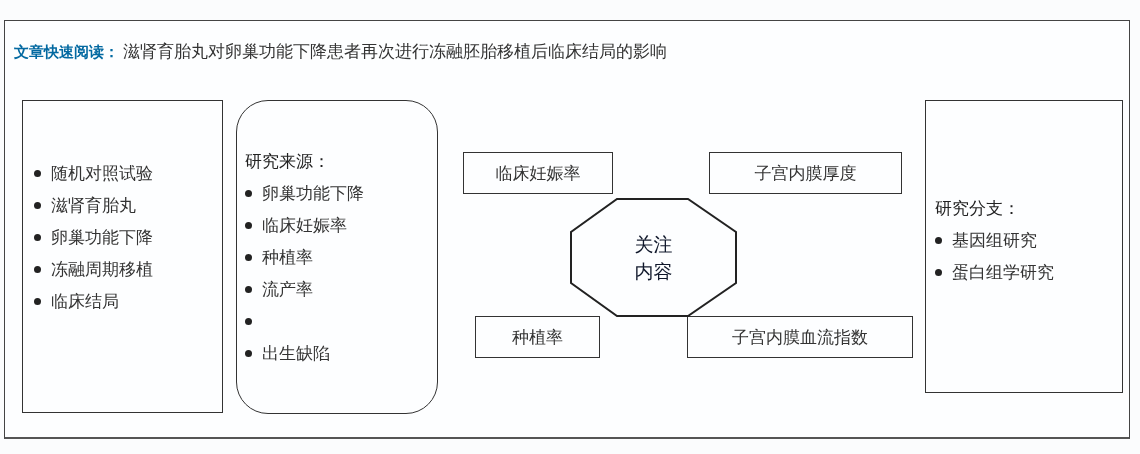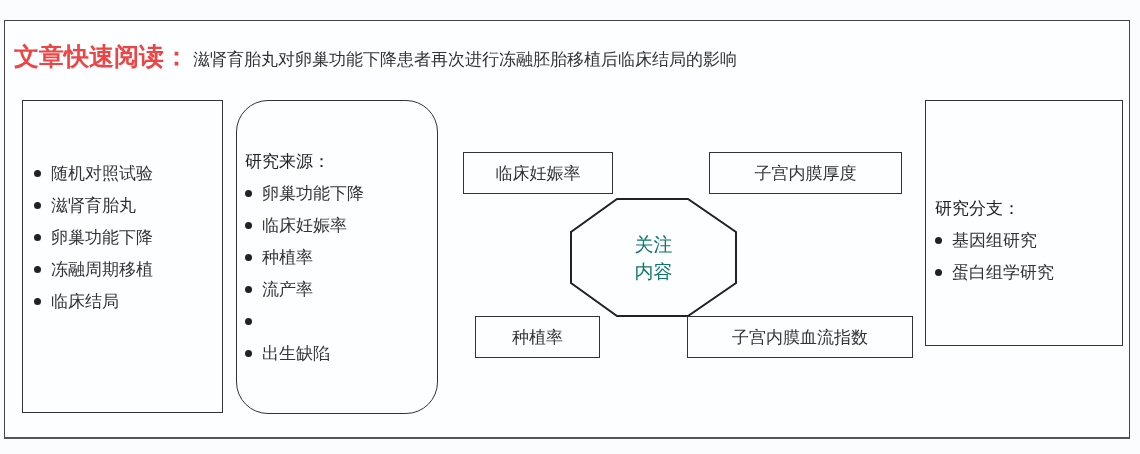--- a/index.html
+++ b/index.html
@@ -5,42 +5,42 @@
   html, body { margin: 0; padding: 0; }
   body {
     width: 1140px; height: 454px; background: #fbfcfd; position: relative; overflow: hidden;
     font-family: "DejaVu Serif", "Liberation Serif", serif; color: #222;
   }
   .frame {
     position: absolute; left: 4px; top: 20px; width: 1126px; height: 419px;
     border: 1.5px solid #444; border-bottom: 2.5px solid #555; box-sizing: border-box; background: #fdfeff;
   }
   .title-row { position: absolute; left: 14px; top: 40px; white-space: nowrap; }
-  .title-label { font-family: "DejaVu Sans", "Liberation Sans", sans-serif; font-weight: bold; font-size: 25px; color: #ef4444; }
+  .title-label { font-family: "DejaVu Sans", "Liberation Sans", sans-serif; font-weight: bold; font-size: 15px; color: #0369a1; }
   .title-text { font-size: 17px; color: #333; margin-left: 4px; }
   .panel {
     position: absolute; border: 1.5px solid #333; box-sizing: border-box; background: #fdfeff;
   }
   .panel .heading {
     font-family: "DejaVu Sans", "Liberation Sans", sans-serif; font-size: 17px; color: #222; margin-bottom: 4px; white-space: nowrap;
   }
   .panel ul { list-style: none; margin: 0; padding: 0; }
   .panel li {
     font-size: 17px; color: #333; height: 32px; line-height: 30px; white-space: nowrap; display: flex; align-items: center;
   }
   .bullet { display: inline-block; width: 7px; height: 7px; border-radius: 50%; background: #222; margin-right: 10px; flex: none; }
   .tag {
     position: absolute; border: 1.5px solid #333; box-sizing: border-box; background: #fdfeff;
     display: flex; align-items: center; justify-content: center; font-size: 17px; color: #333; white-space: nowrap;
   }
   .octagon { position: absolute; left: 569px; top: 197px; width: 169px; height: 121px; }
   .octagon-text {
     position: absolute; left: 569px; top: 197px; width: 169px; height: 121px;
     display: flex; flex-direction: column; align-items: center; justify-content: center;
-    font-family: "DejaVu Sans", "Liberation Sans", sans-serif; font-size: 19px; line-height: 27px; color: #0f766e;
+    font-family: "DejaVu Sans", "Liberation Sans", sans-serif; font-size: 19px; line-height: 27px; color: #0f172a;
   }
 </style>
 </head>
 <body>
 
 <div class="frame"></div>
 
 <div class="title-row">
   <span class="title-label">文章快速阅读：</span><span class="title-text">滋肾育胎丸对卵巢功能下降患者再次进行冻融胚胎移植后临床结局的影响</span>
 </div>
@@ -105,21 +105,21 @@
 <div class="tag" style="left:687px; top:316px; width:226px; height:42px;">子宫内膜血流指数</div>
 
 <svg class="octagon" viewBox="0 0 169 121" width="169" height="121">
   <polygon points="48,2 119,2 167,35 167,86 119,119 48,119 2,86 2,35" fill="#fdfeff" stroke="#222" stroke-width="2"></polygon>
 </svg>
 <div class="octagon-text">
   <span>关注</span>
   <span>内容</span>
 </div>
 
-<div class="panel" style="left:925px; top:100px; width:198px; height:246px; padding:96px 0 12px 9px;">
+<div class="panel" style="left:925px; top:100px; width:198px; height:293px; padding:96px 0 12px 9px;">
   <div class="heading">研究分支：</div>
   <ul>
     <li>
         <span class="bullet"></span>
         <span>基因组研究</span>
       </li>
     <li>
         <span class="bullet"></span>
         <span>蛋白组学研究</span>
       </li>

